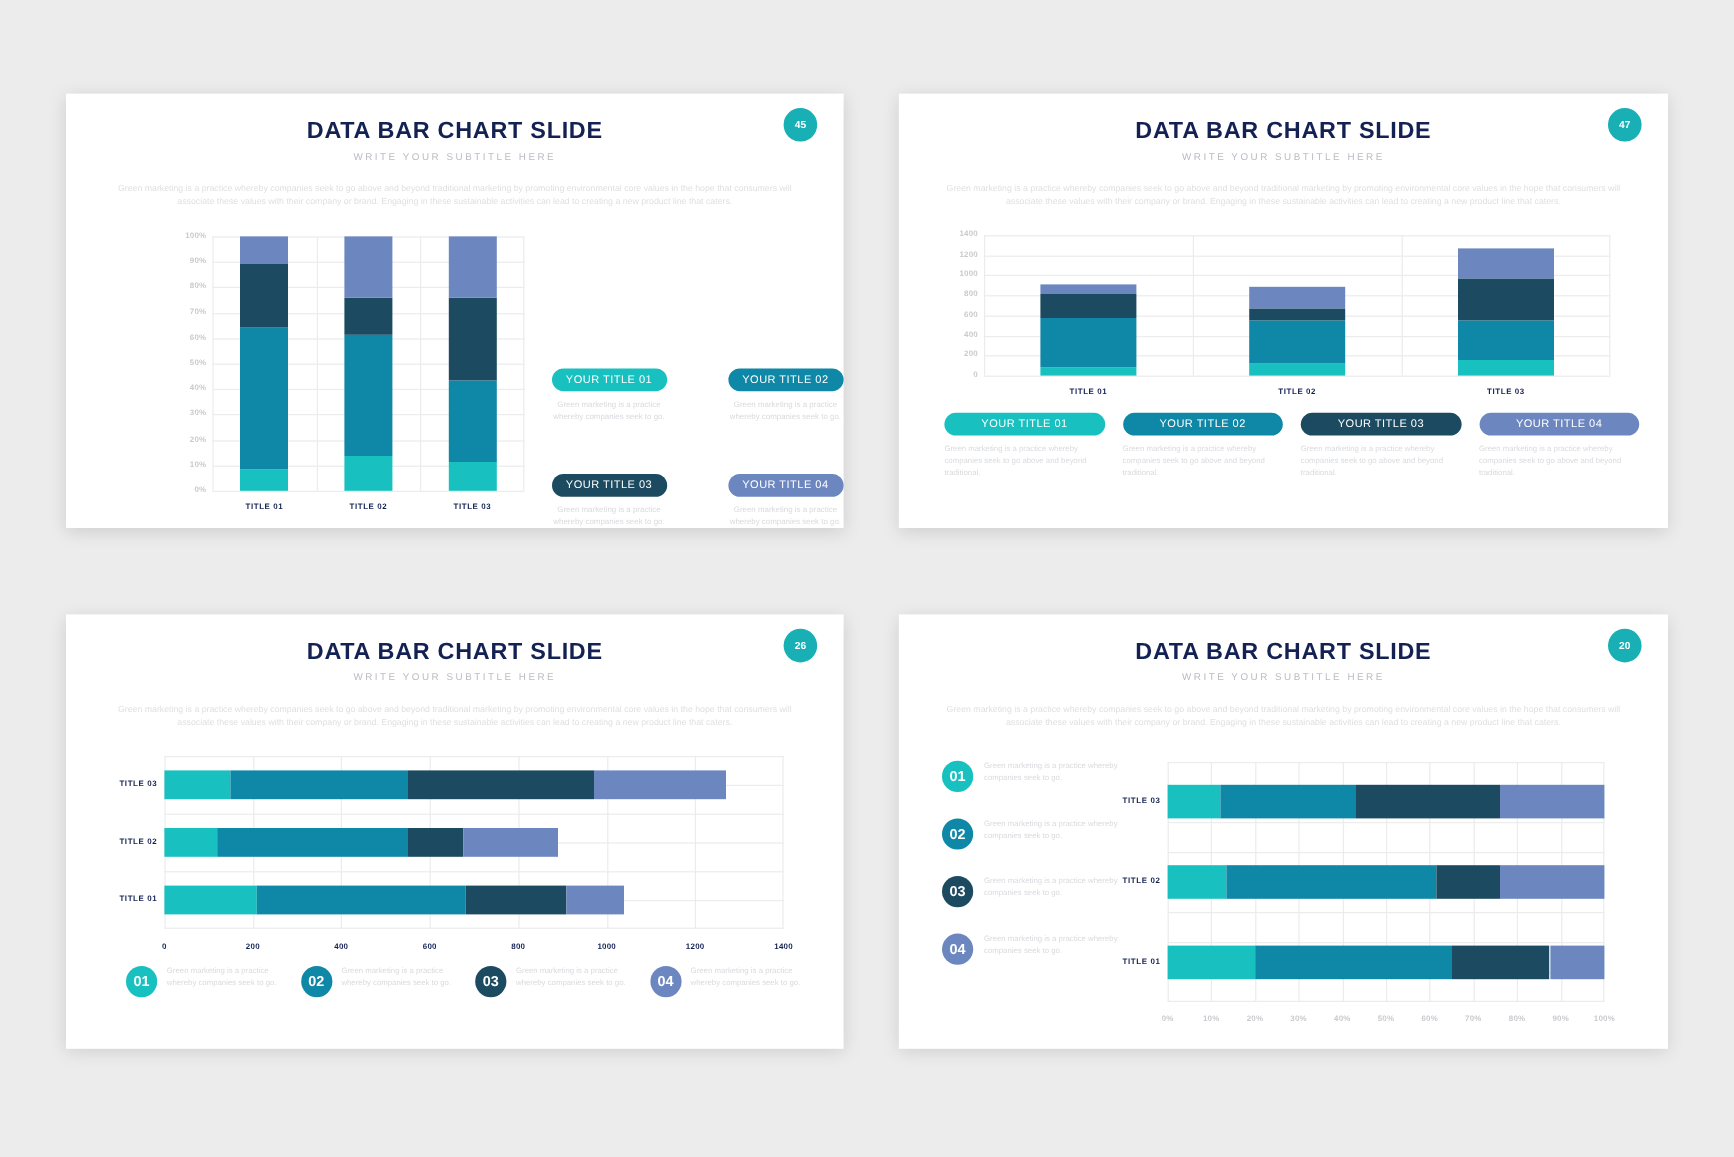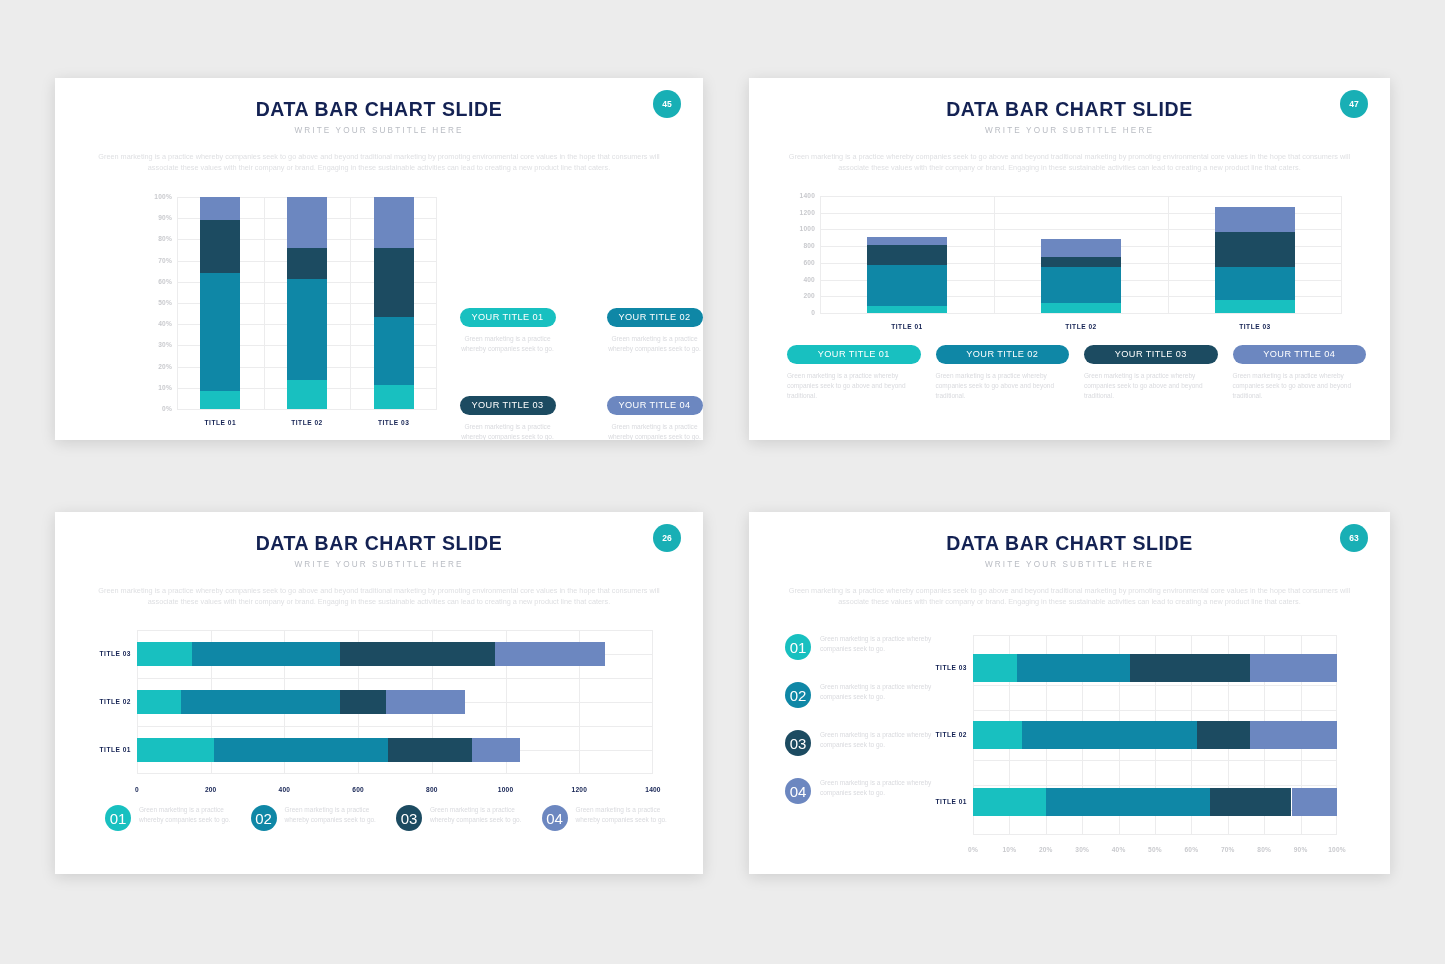--- a/index.html
+++ b/index.html
@@ -93,21 +93,21 @@
   #s2legend{position:absolute;left:38px;top:265px;right:24px;display:flex;gap:15px;}
   .s2cell{flex:1;text-align:center;}
   .s2cell .pill{width:100%;height:19px;font-size:9.2px;}
   .s2cell .pilltext{font-size:6.5px;margin-top:7px;text-align:left;}
 
   
   #s3legend{position:absolute;left:50px;top:293px;right:30px;display:flex;gap:14px;}
   .s3cell{flex:1;display:flex;gap:8px;align-items:flex-start;}
   .circ{
     width:26px;height:26px;min-width:26px;border-radius:50%;
-    color:#fff;font-weight:normal;font-size:15px;
+    color:#fff;font-weight:bold;font-size:12px;
     display:flex;align-items:center;justify-content:center;
   }
   .s3cell .pilltext{font-size:6.5px;}
 
   
   #s4legend{position:absolute;left:36px;top:122px;width:160px;}
   .s4cell{display:flex;gap:9px;align-items:flex-start;margin-bottom:22px;}
   .s4cell .pilltext{font-size:6.5px;}
 </style>
 </head>
@@ -307,21 +307,21 @@
           <div class="circ" style="background:#6c87c0;">04</div>
           <div class="pilltext">Green marketing is a practice whereby companies seek to go.</div>
         </div>
       </div>
   </div>
 
   <div class="slide" id="slide4">
     <div class="hdr">
       <div class="title">DATA BAR CHART SLIDE</div>
       <div class="subtitle">WRITE YOUR SUBTITLE HERE</div>
-      <div class="badge">63</div>
+      <div class="badge">20</div>
     </div>
     <div class="para">Green marketing is a practice whereby companies seek to go above and beyond traditional marketing by promoting environmental core values in the hope that consumers will associate these values with their company or brand. Engaging in these sustainable activities can lead to creating a new product line that caters.</div>
     <div class="plot" id="s4plot" style="left:224px;top:123px;width:364px;height:200px;">
         <div class="gridv" style="left:0px;"></div>
         <div class="axis-lbl" style="left:-20px;top:211px;width:40px;text-align:center;">0%</div>
         <div class="gridv" style="left:36.4px;"></div>
         <div class="axis-lbl" style="left:16.4px;top:211px;width:40px;text-align:center;">10%</div>
         <div class="gridv" style="left:72.8px;"></div>
         <div class="axis-lbl" style="left:52.8px;top:211px;width:40px;text-align:center;">20%</div>
         <div class="gridv" style="left:109.2px;"></div>

